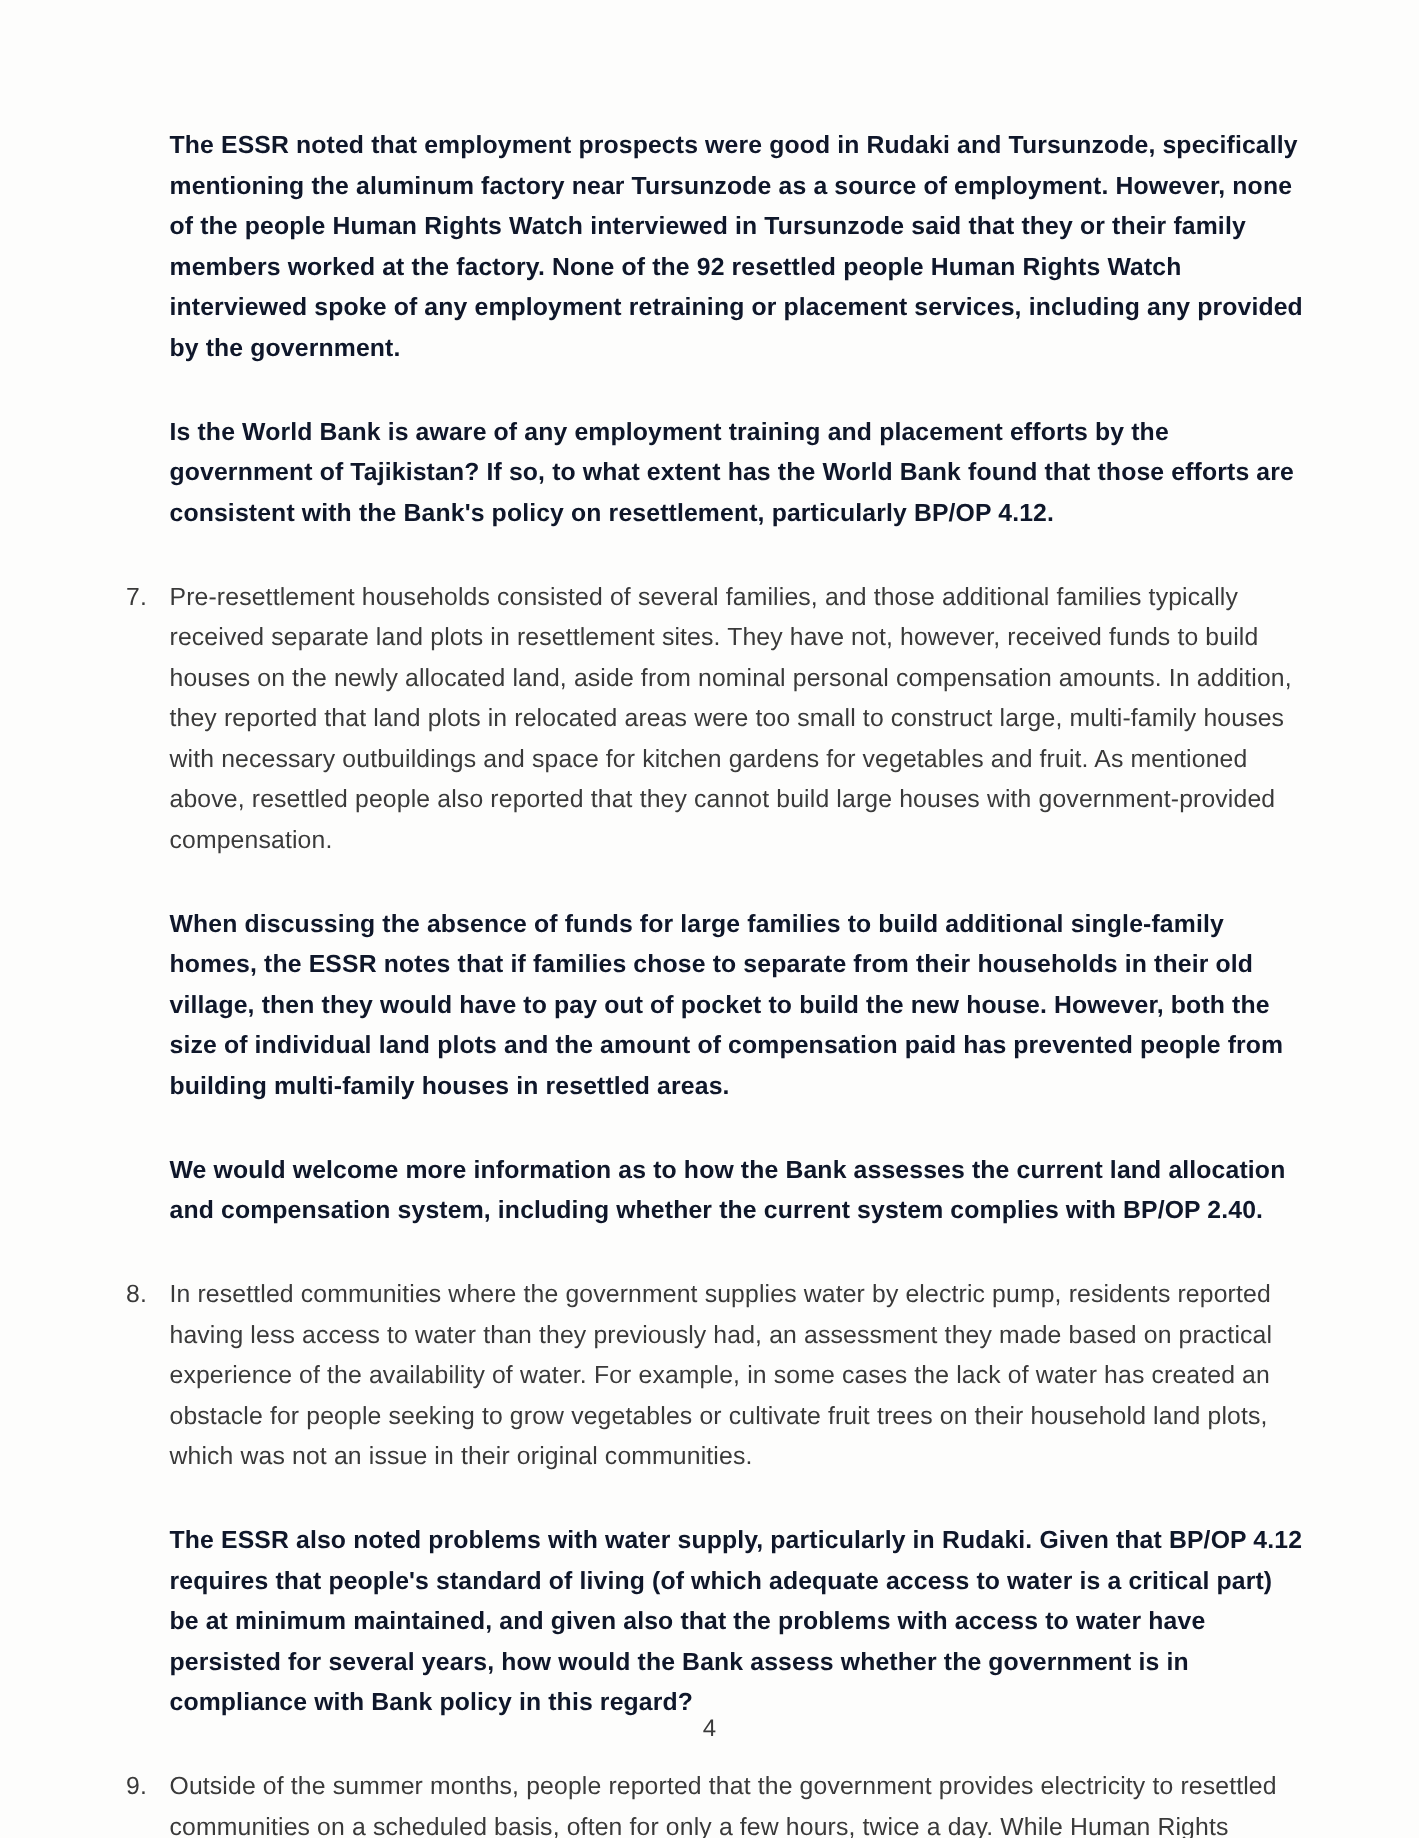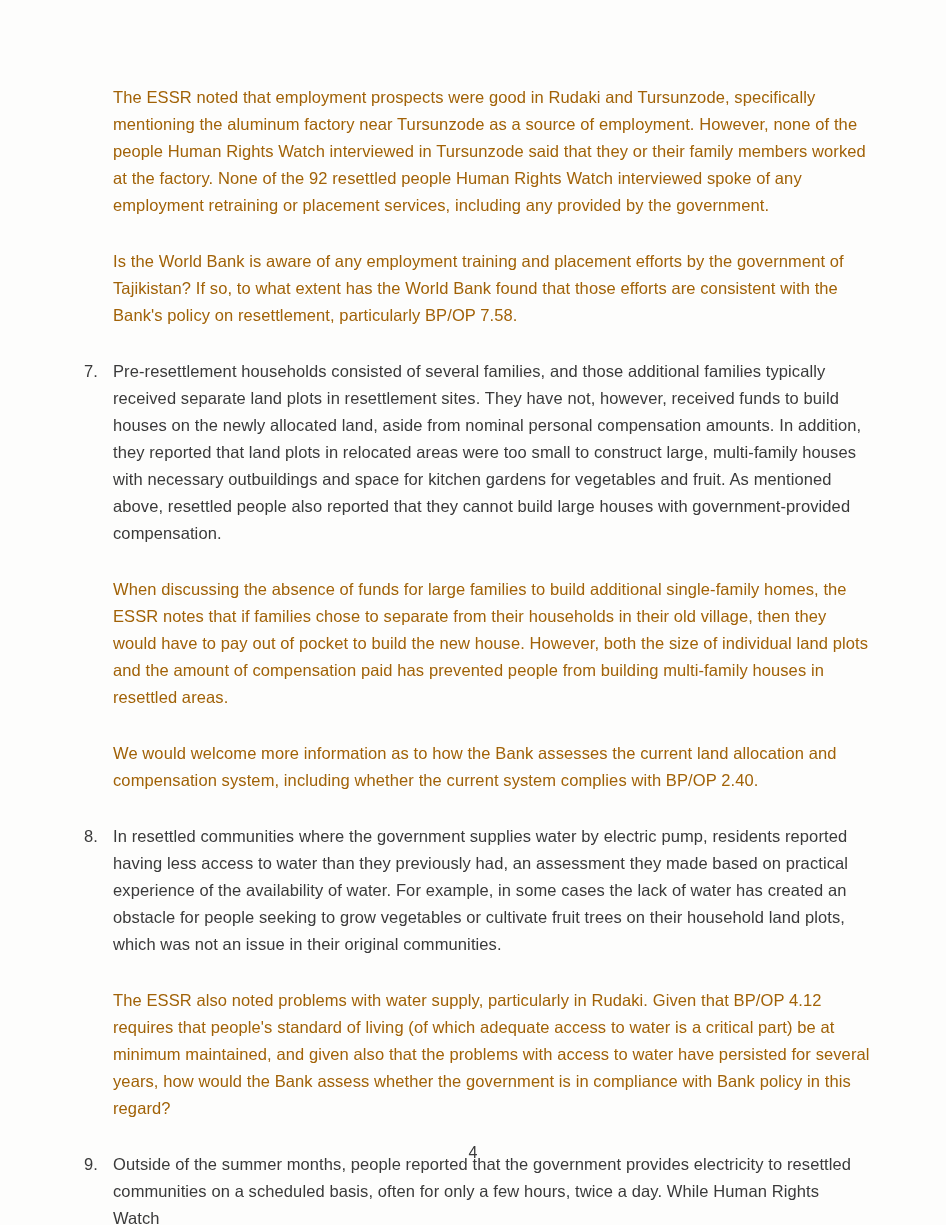--- a/index.html
+++ b/index.html
@@ -24,22 +24,22 @@
     width: 757px;
     font-size: 16.5px;
     line-height: 27px;
     letter-spacing: 0.1px;
     filter: blur(0.25px);
   }
   .block {
     margin: 0 0 29px 0;
   }
   .block.bold {
-    font-weight: 400;
-    color: #a16207;
+    font-weight: 700;
+    color: #0f172a;
   }
   .block.regular {
     font-weight: 400;
     color: #3a3a3a;
   }
   .list-item {
     position: relative;
   }
   .list-num {
     position: absolute;
@@ -60,21 +60,21 @@
   }
 </style>
 </head>
 <body>
 
 <div class="page">
   <div class="doc">
 
     <p class="block bold">The ESSR noted that employment prospects were good in Rudaki and Tursunzode, specifically mentioning the aluminum factory near Tursunzode as a source of employment. However, none of the people Human Rights Watch interviewed in Tursunzode said that they or their family members worked at the factory. None of the 92 resettled people Human Rights Watch interviewed spoke of any employment retraining or placement services, including any provided by the government.</p>
 
-    <p class="block bold">Is the World Bank is aware of any employment training and placement efforts by the government of Tajikistan? If so, to what extent has the World Bank found that those efforts are consistent with the Bank's policy on resettlement, particularly BP/OP 7.58.</p>
+    <p class="block bold">Is the World Bank is aware of any employment training and placement efforts by the government of Tajikistan? If so, to what extent has the World Bank found that those efforts are consistent with the Bank's policy on resettlement, particularly BP/OP 4.12.</p>
 
     <div class="block regular list-item">
       <span class="list-num">7.</span>
       <span>Pre-resettlement households consisted of several families, and those additional families typically received separate land plots in resettlement sites. They have not, however, received funds to build houses on the newly allocated land, aside from nominal personal compensation amounts. In addition, they reported that land plots in relocated areas were too small to construct large, multi-family houses with necessary outbuildings and space for kitchen gardens for vegetables and fruit. As mentioned above, resettled people also reported that they cannot build large houses with government-provided compensation.</span>
     </div>
 
     <p class="block bold">When discussing the absence of funds for large families to build additional single-family homes, the ESSR notes that if families chose to separate from their households in their old village, then they would have to pay out of pocket to build the new house. However, both the size of individual land plots and the amount of compensation paid has prevented people from building multi-family houses in resettled areas.</p>
 
     <p class="block bold">We would welcome more information as to how the Bank assesses the current land allocation and compensation system, including whether the current system complies with BP/OP 2.40.</p>
 

